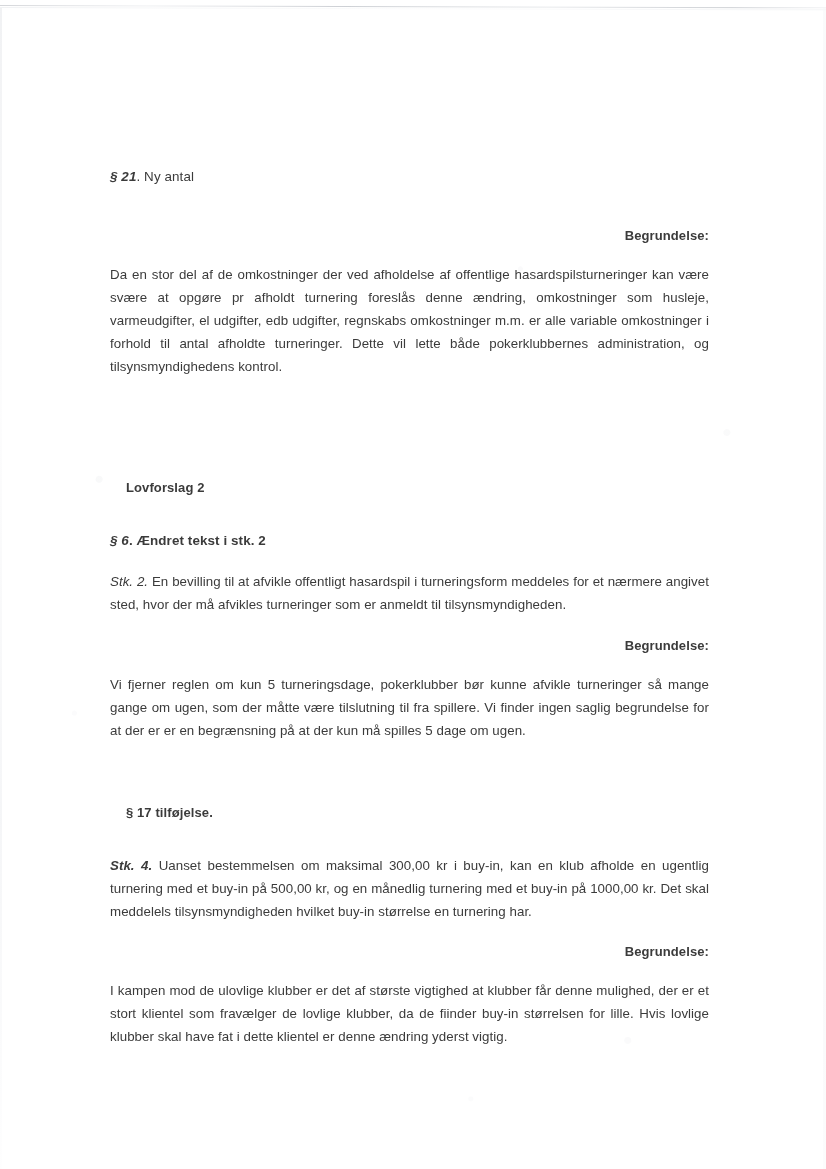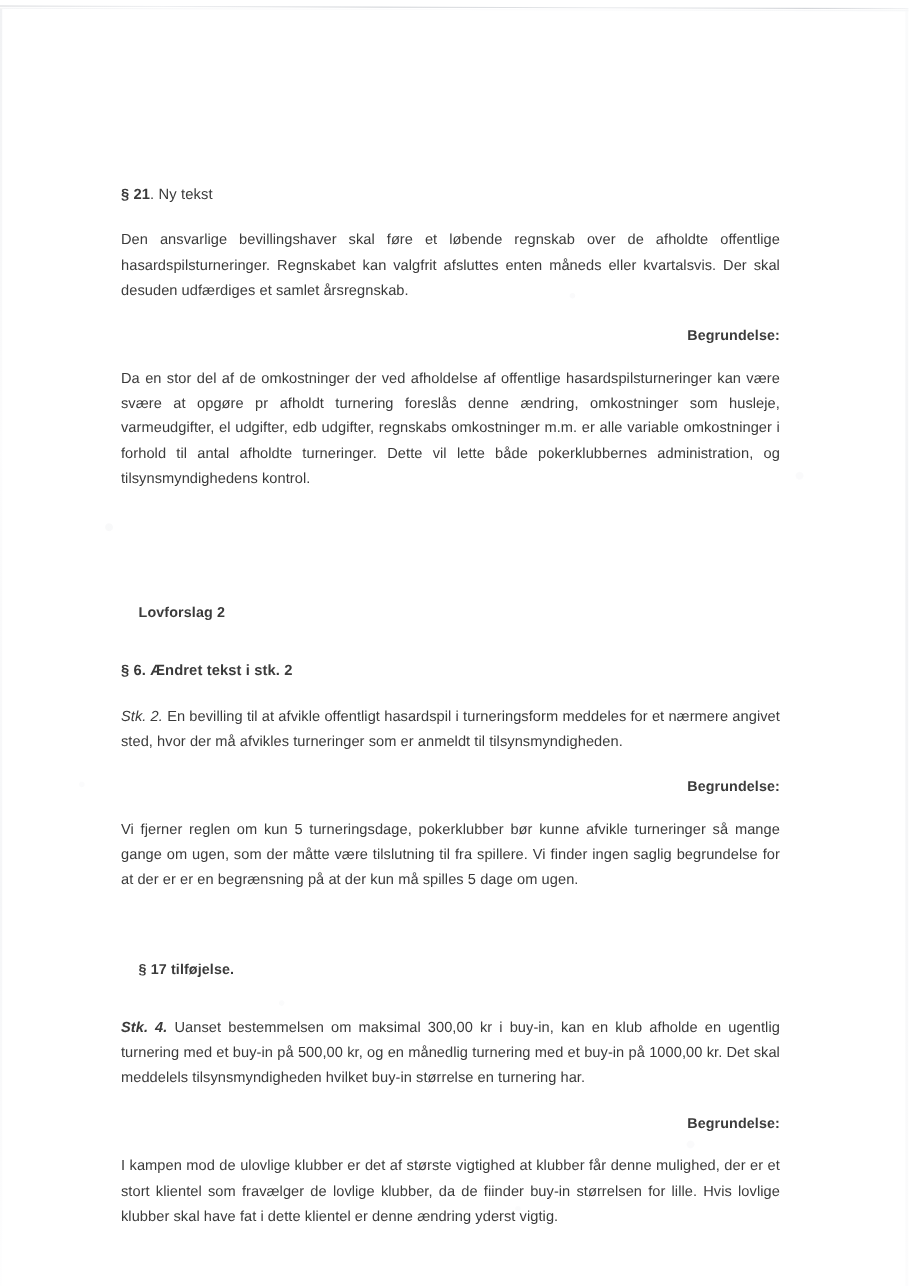--- a/index.html
+++ b/index.html
@@ -76,20 +76,21 @@
 
   
   .heading {
     font-size: 13.4px;
     line-height: 1.35;
     margin: 0;
     letter-spacing: 0.1px;
   }
   .heading .sect {
     font-weight: bold;
+    font-style: italic;
   }
   .heading .rest-regular {
     font-weight: normal;
   }
   .heading .rest-bold {
     font-weight: bold;
   }
   .label {
     font-size: 13px;
     font-weight: bold;
@@ -146,25 +147,24 @@
 <body>
 
 <div class="page">
 
   <div class="scan-line-top"></div>
   <div class="edge-left"></div>
   <div class="edge-right"></div>
 
   <div class="content">
 
-    <h2 class="heading"><span class="sect">§ 21</span><span class="rest-regular">. Ny tekst</span></h2>
-
-    <div class="gap-md"></div>
-
-    <p class="body">Den ansvarlige bevillingshaver skal føre et løbende regnskab over de afholdte offentlige hasardspilsturneringer. Regnskabet kan valgfrit afsluttes enten måneds eller kvartalsvis. Der skal desuden udfærdiges et samlet årsregnskab.</p>
+    <h2 class="heading"><span class="sect">§ 21</span><span class="rest-regular">. Ny antal</span></h2>
+
+    <div class="gap-md"></div>
+
 
     <div class="gap-md"></div>
 
     <p class="label">Begrundelse:</p>
 
     <div class="gap-md"></div>
 
     <p class="body">Da en stor del af de omkostninger der ved afholdelse af offentlige hasardspilsturneringer kan være svære at opgøre pr afholdt turnering foreslås denne ændring, omkostninger som husleje, varmeudgifter, el udgifter, edb udgifter, regnskabs omkostninger m.m. er alle variable omkostninger i forhold til antal afholdte turneringer. Dette vil lette både pokerklubbernes administration, og tilsynsmyndighedens kontrol.</p>
 
     <div class="gap-xl"></div>

